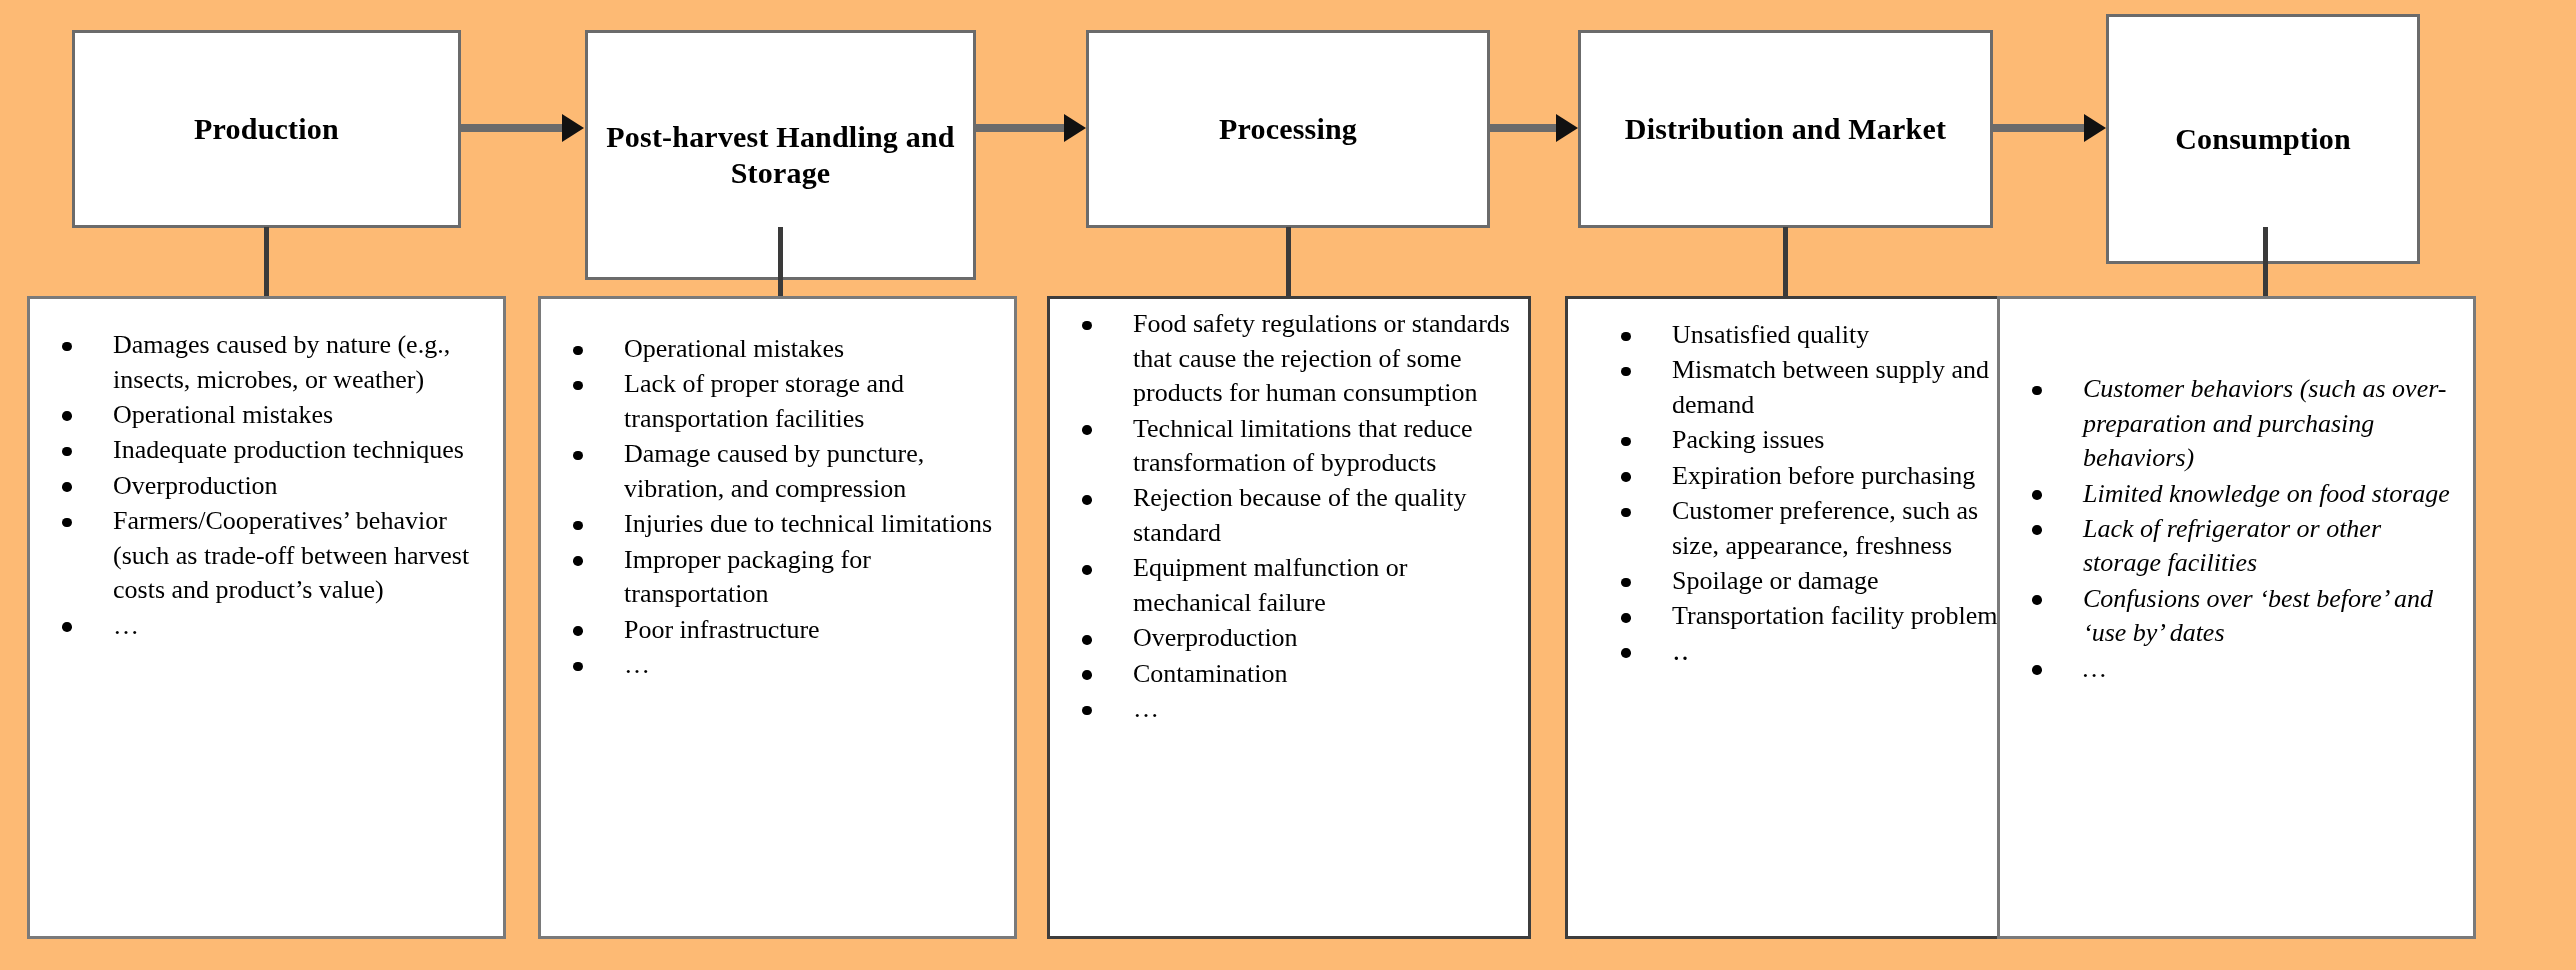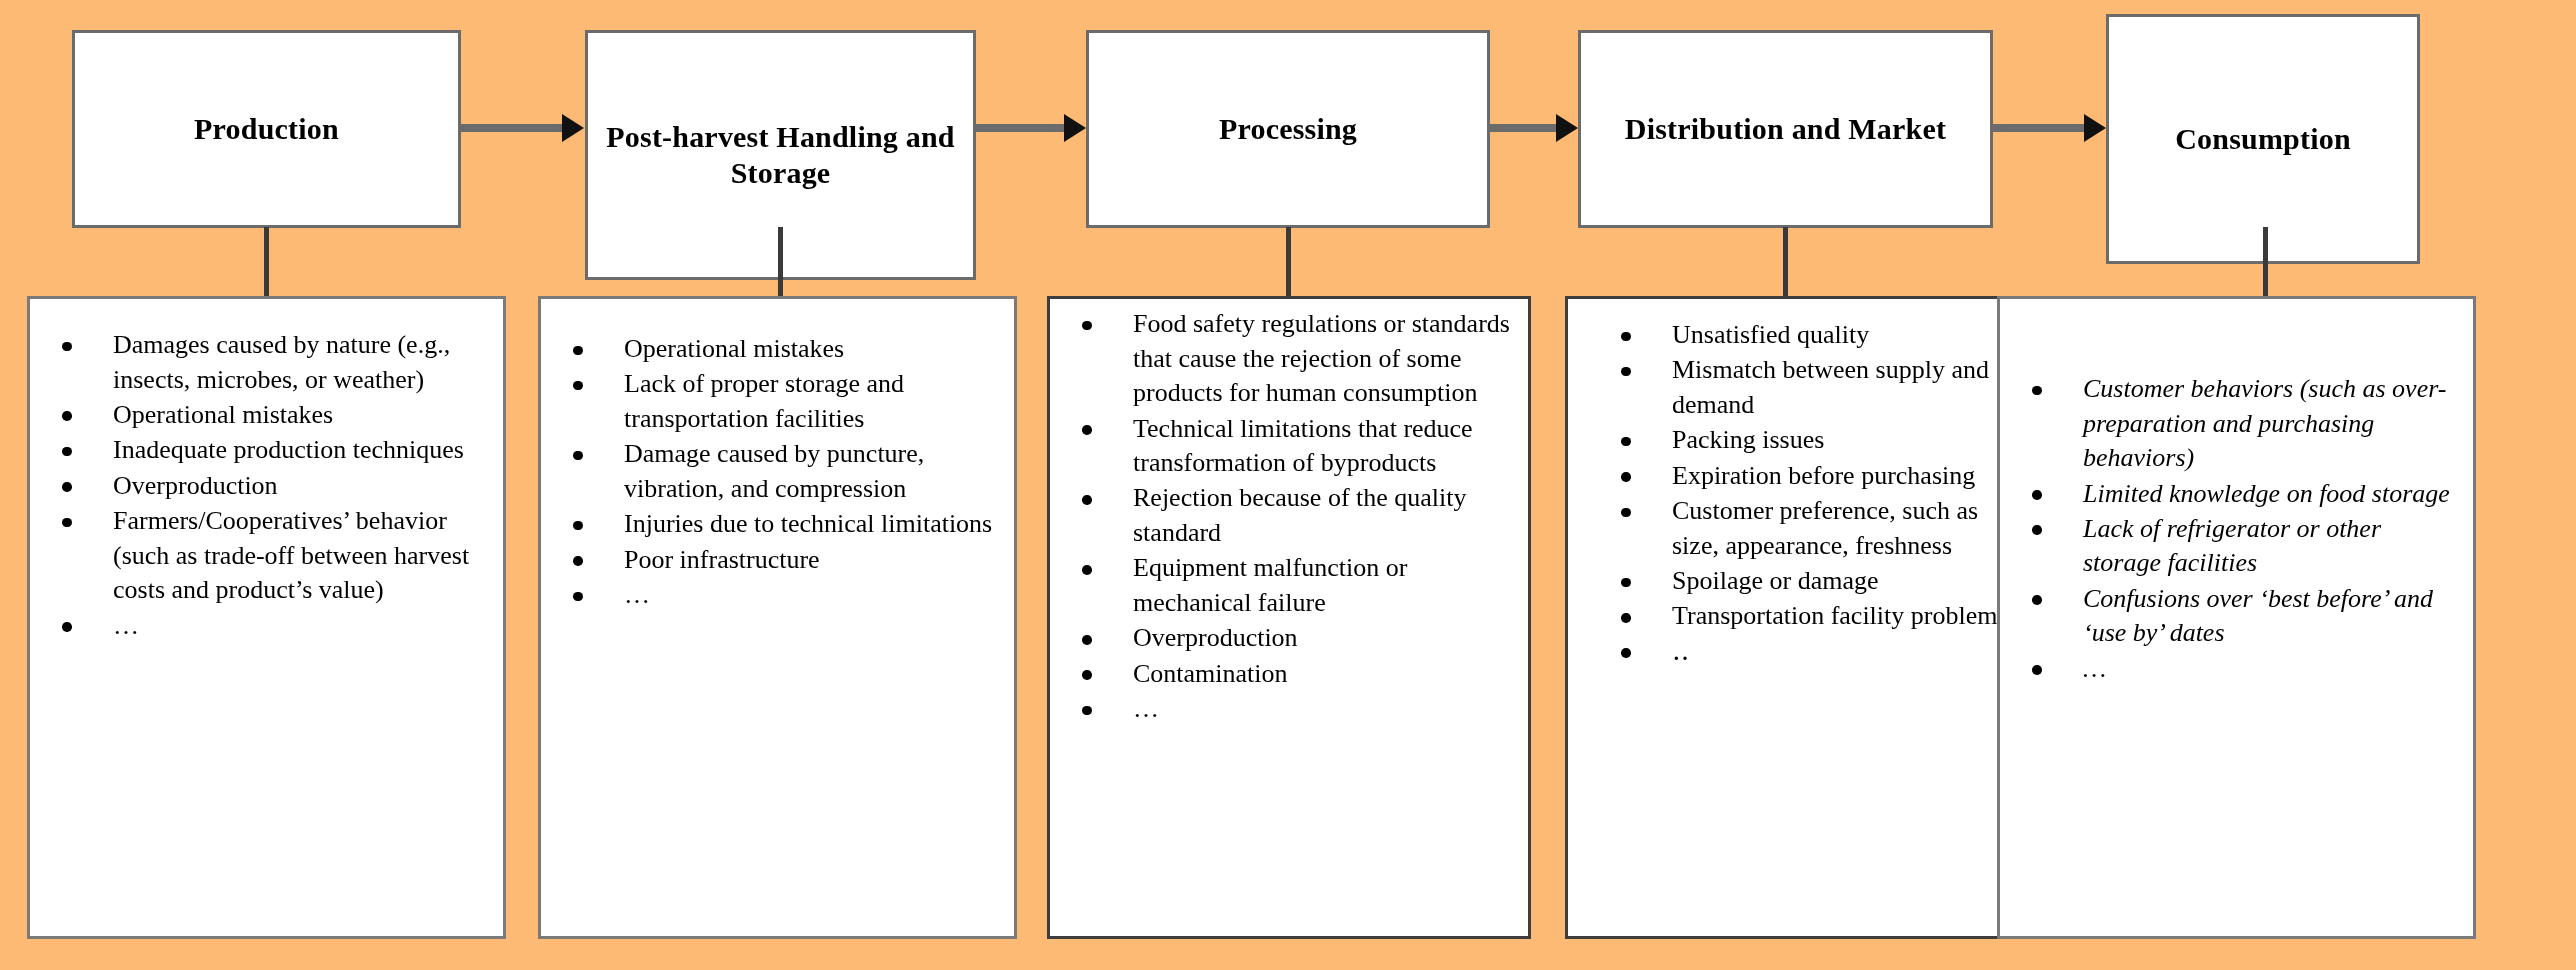--- a/index.html
+++ b/index.html
@@ -150,20 +150,21 @@
         <li class="cause-item"><span class="bullet"></span><span>…</span></li>
       </ul>
   </div>
 
   <div class="cause-box gray-frame" style="left:538px; top:296px; width:479px; height:643px;">
     <ul class="cause-list" style="top:33px;">
         <li class="cause-item"><span class="bullet"></span><span>Operational mistakes</span></li>
         <li class="cause-item"><span class="bullet"></span><span>Lack of proper storage and transportation facilities</span></li>
         <li class="cause-item"><span class="bullet"></span><span>Damage caused by puncture, vibration, and compression</span></li>
         <li class="cause-item"><span class="bullet"></span><span>Injuries due to technical limitations</span></li>
+        <li class="cause-item"><span class="bullet"></span><span>Improper packaging for transportation</span></li>
         <li class="cause-item"><span class="bullet"></span><span>Poor infrastructure</span></li>
         <li class="cause-item"><span class="bullet"></span><span>…</span></li>
       </ul>
   </div>
 
   <div class="cause-box" style="left:1047px; top:296px; width:484px; height:643px;">
     <ul class="cause-list" style="top:8px;">
         <li class="cause-item"><span class="bullet"></span><span>Food safety regulations or standards that cause the rejection of some products for human consumption</span></li>
         <li class="cause-item"><span class="bullet"></span><span>Technical limitations that reduce transformation of byproducts</span></li>
         <li class="cause-item"><span class="bullet"></span><span>Rejection because of the quality standard</span></li>

